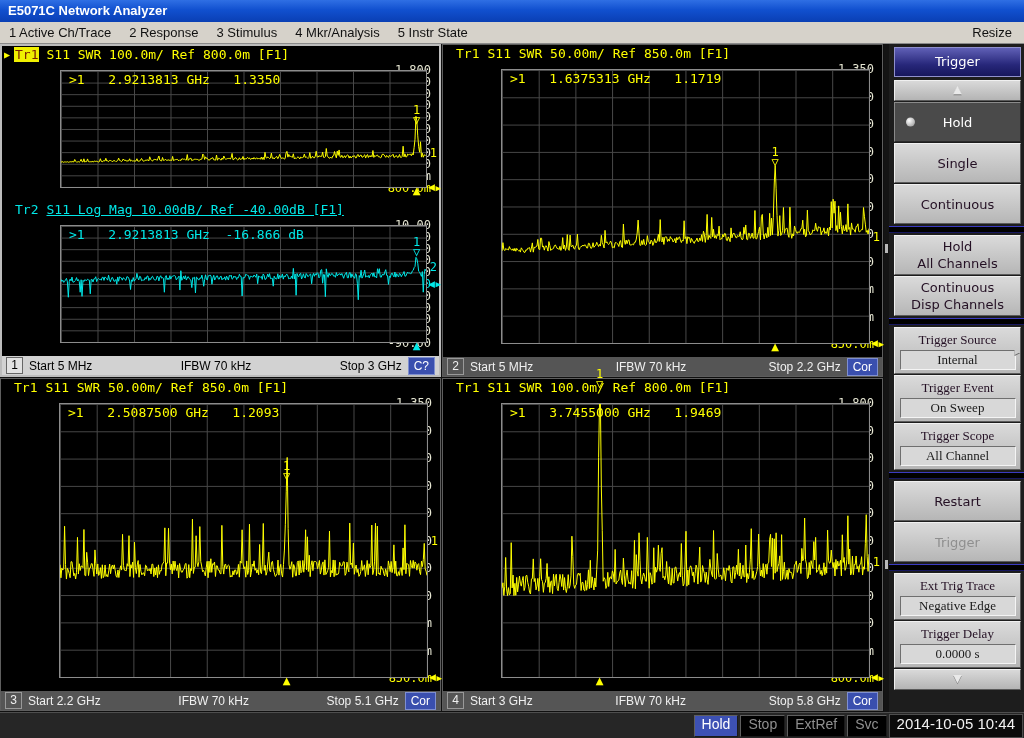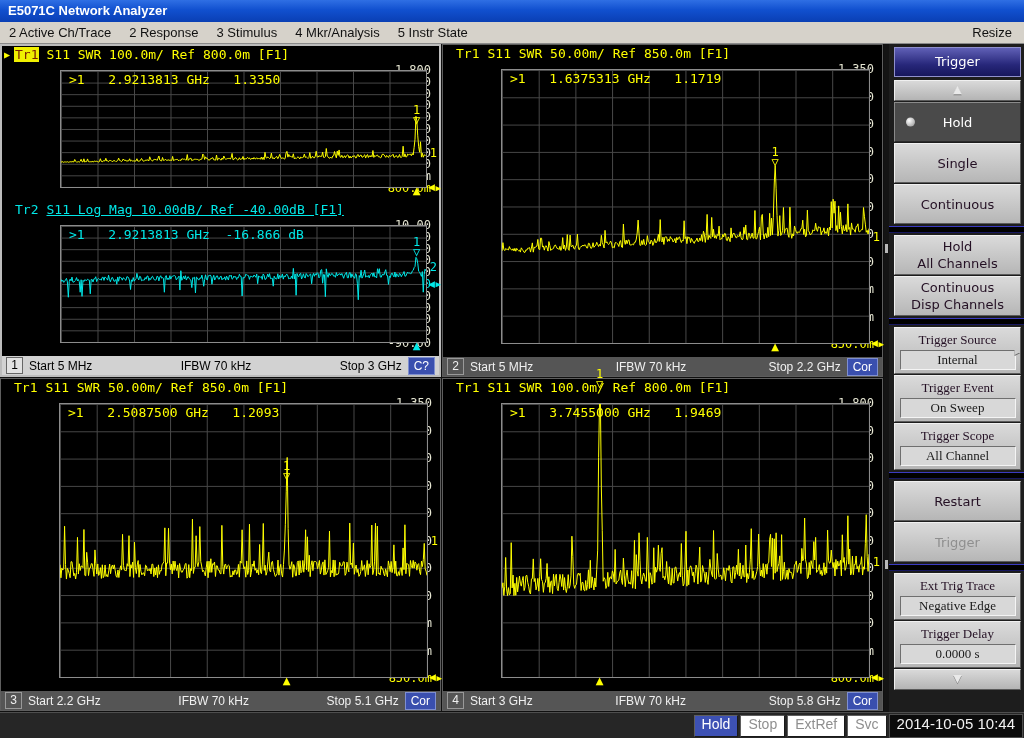--- a/index.html
+++ b/index.html
@@ -88,34 +88,34 @@
             color:#cdcdcd;font-size:11px;text-shadow:0 1px 0 #666;}
   .sksep{height:5px;margin:2px 0;background:#000;
          border-top:1px solid #3a3ac0;border-bottom:1px solid #17175e;}
 
   
   #statusbar{position:absolute;left:0;top:712px;width:1024px;height:26px;background:#262626;
              border-top:1px solid #4e4e4e;box-sizing:border-box;display:flex;
              justify-content:flex-end;align-items:center;padding:0 1px;}
   .scell{height:20px;line-height:20px;margin:0 1px;padding:0 7px;
          border:1px solid;border-color:#5e5e5e #1a1a1a #1a1a1a #5e5e5e;
-         background:#ffffff;color:#8f8f8f;font:14px "Liberation Sans",sans-serif;}
+         background:#000000;color:#8f8f8f;font:14px "Liberation Sans",sans-serif;}
   .scell.active{background:#3d51b4;color:#ffffff;}
   .sclock{height:22px;line-height:22px;margin-left:1px;padding:0 7px;background:#0b0b0b;
           border:1px solid #4e4e4e;color:#f2f2f2;font:15px "Liberation Sans",sans-serif;}
 </style>
 </head>
 <body>
 
 <div id="screen">
   <div id="titlebar">
     <span>E5071C Network Analyzer</span>
   </div>
   <div id="menubar">
-    <span class="menuitem">2 Active Ch/Trace</span>
+    <span class="menuitem">1 Active Ch/Trace</span>
       <span class="menuitem">2 Response</span>
       <span class="menuitem">3 Stimulus</span>
       <span class="menuitem">4 Mkr/Analysis</span>
       <span class="menuitem">5 Instr State</span>
       <span id="menu-right">Resize</span>
   </div>
   <div id="main">
       <div class="win active" id="win1">
         <div class="section">
           <div class="trheader with-arrow"><span class="tr-arrow">▶</span><span class="trname hl">Tr1</span><span class="trrest" style="color: rgb(255, 255, 0);">S11 SWR 100.0m/ Ref 800.0m [F1]</span></div>

